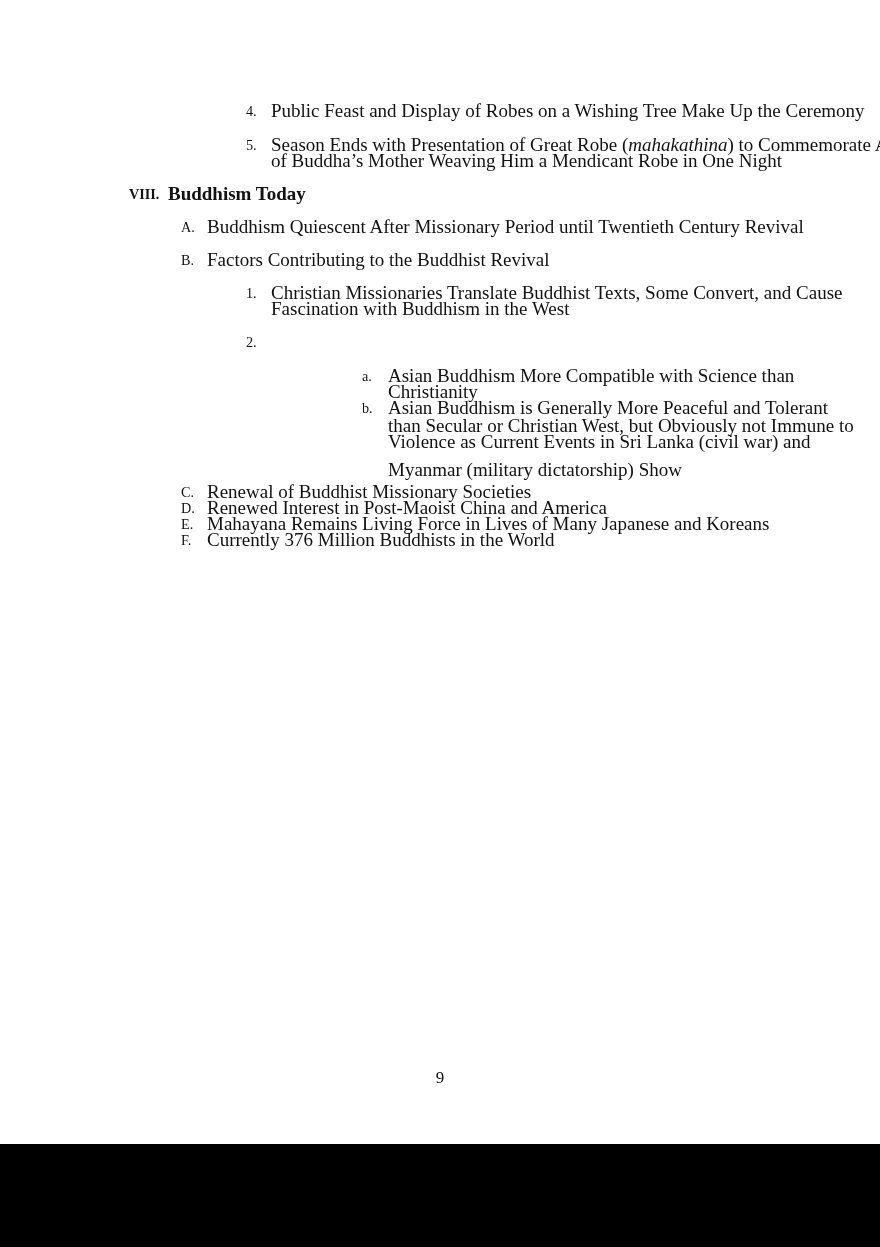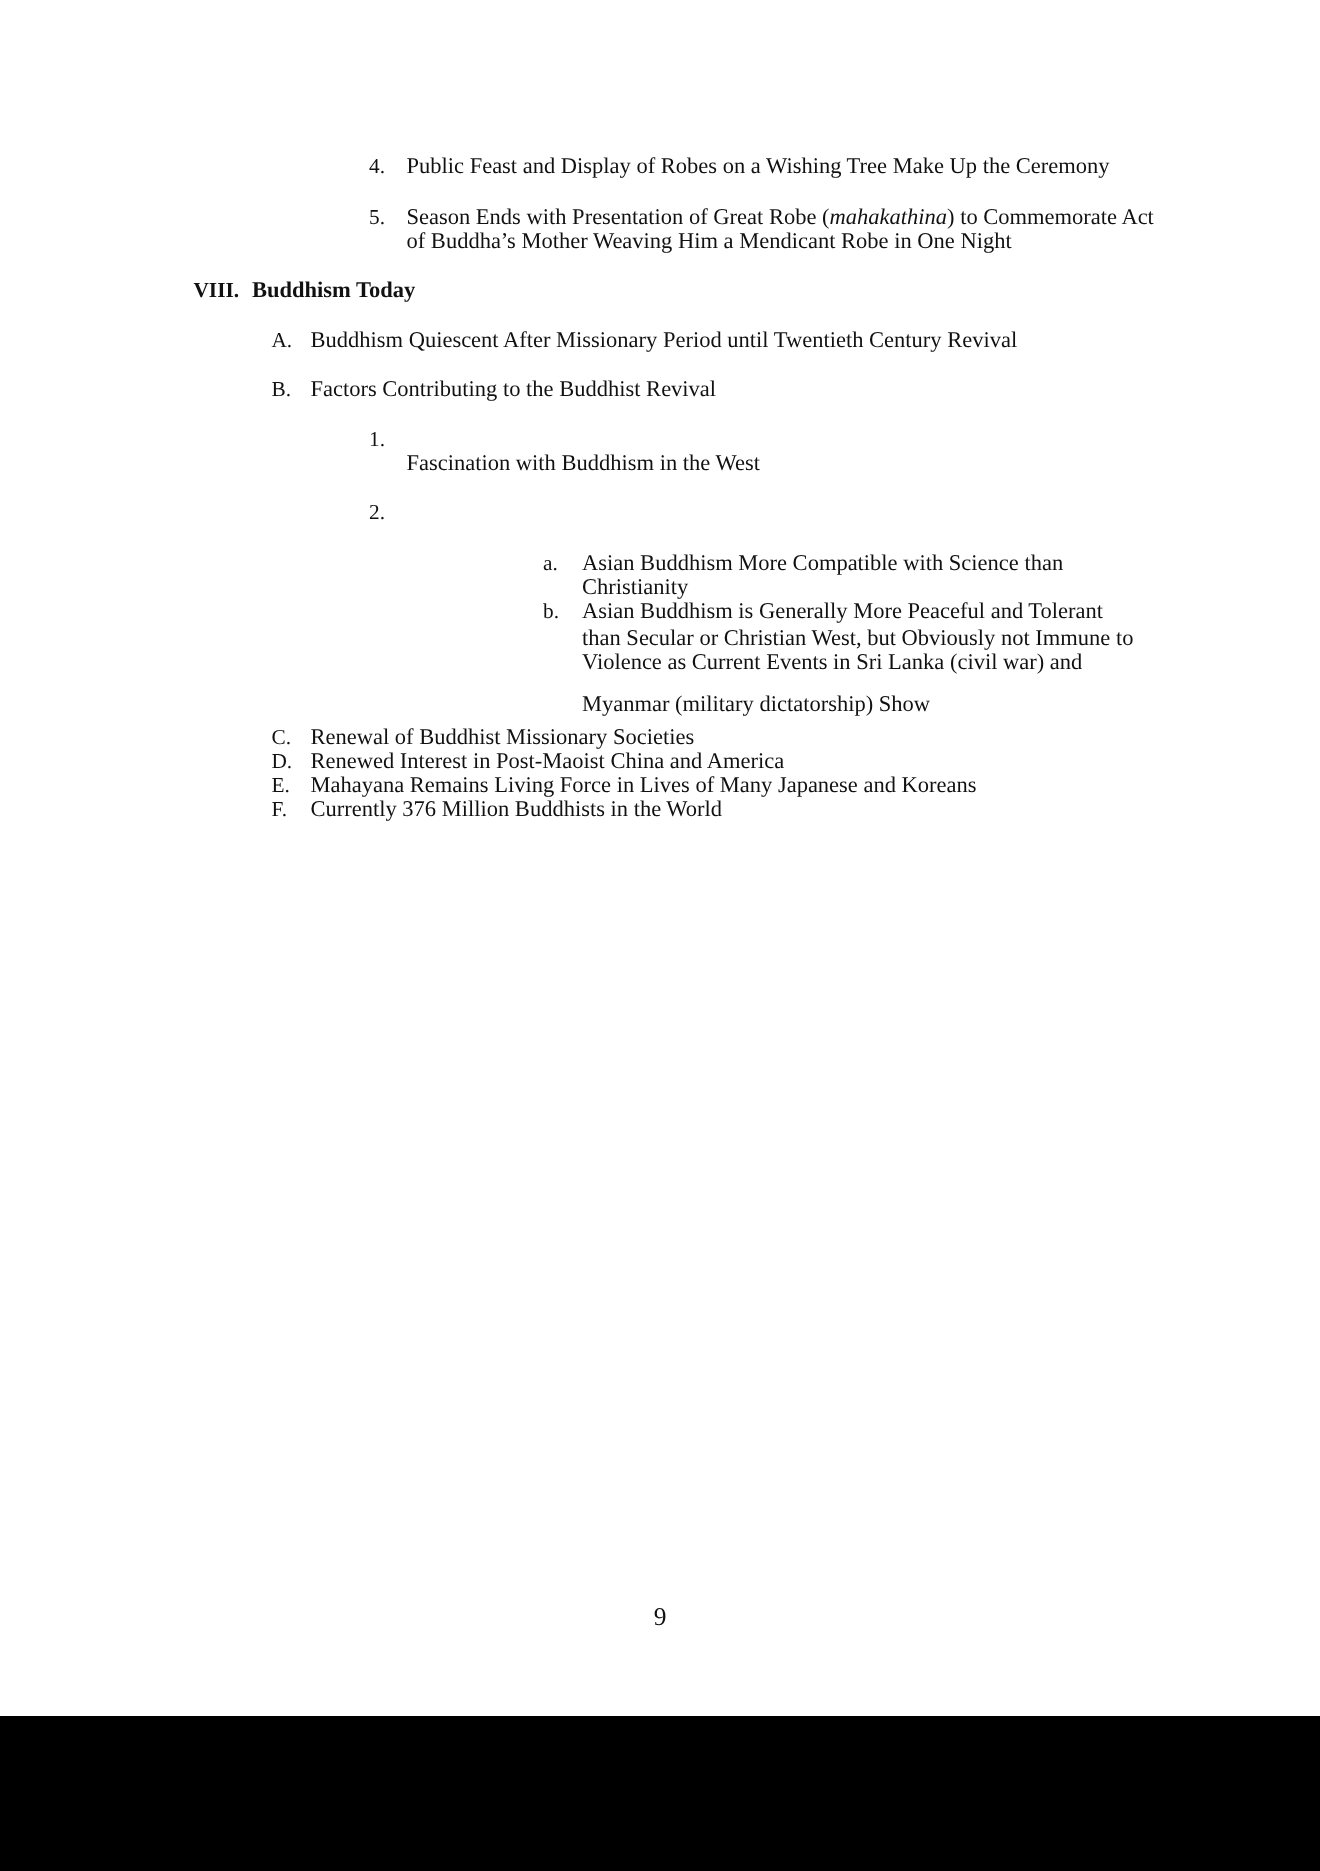--- a/index.html
+++ b/index.html
@@ -1,21 +1,21 @@
 <!DOCTYPE html>
 <html><head>
   <meta charset="utf-8">
   <style>
     html, body { margin: 0; padding: 0; }
     body {
       width: 880px; height: 1247px; background: #000; position: relative; overflow: hidden;
       font-family: "Liberation Serif", "DejaVu Serif", serif; color: #111;
     }
     .page { position: absolute; left: 0; top: 0; width: 880px; height: 1144px; background: #fff; }
-    .line { position: absolute; font-size: 15px; line-height: 16.5px; white-space: nowrap; }
+    .line { position: absolute; font-size: 19px; line-height: 16.5px; white-space: nowrap; }
     .num { position: absolute; font-size: 14.2px; line-height: 16.5px; }
     .bold { font-weight: bold; }
     .pagenum { position: absolute; left: 0; width: 880px; text-align: center; top: 1068px; font-size: 17px; }
     .bottom-bar { position: absolute; left: 0; top: 1144px; width: 880px; height: 103px; background: #000; }
   </style>
 </head>
 <body>
 
 <div class="page">
 
@@ -29,20 +29,21 @@
   <span class="num bold" style="left:129px; top:186px;">VIII.</span>
   <span class="line bold" style="left:168px; top:186px;">Buddhism Today</span>
 
   <span class="num" style="left:181px; top:219px;">A.</span>
   <span class="line" style="left:207px; top:219px;">Buddhism Quiescent After Missionary Period until Twentieth Century Revival</span>
 
   <span class="num" style="left:181px; top:252px;">B.</span>
   <span class="line" style="left:207px; top:252px;">Factors Contributing to the Buddhist Revival</span>
 
   <span class="num" style="left:246px; top:285px;">1.</span>
+  <span class="line" style="left:271px; top:285px;">Christian Missionaries Translate Buddhist Texts, Some Convert, and Cause</span>
   <span class="line" style="left:271px; top:301px;">Fascination with Buddhism in the West</span>
 
   <span class="num" style="left:246px; top:334px;">2.</span>
 
   <span class="num" style="left:362px; top:368px;">a.</span>
   <span class="line" style="left:388px; top:368px;">Asian Buddhism More Compatible with Science than</span>
   <span class="line" style="left:388px; top:384px;">Christianity</span>
 
   <span class="num" style="left:362px; top:400px;">b.</span>
   <span class="line" style="left:388px; top:400px;">Asian Buddhism is Generally More Peaceful and Tolerant</span>

